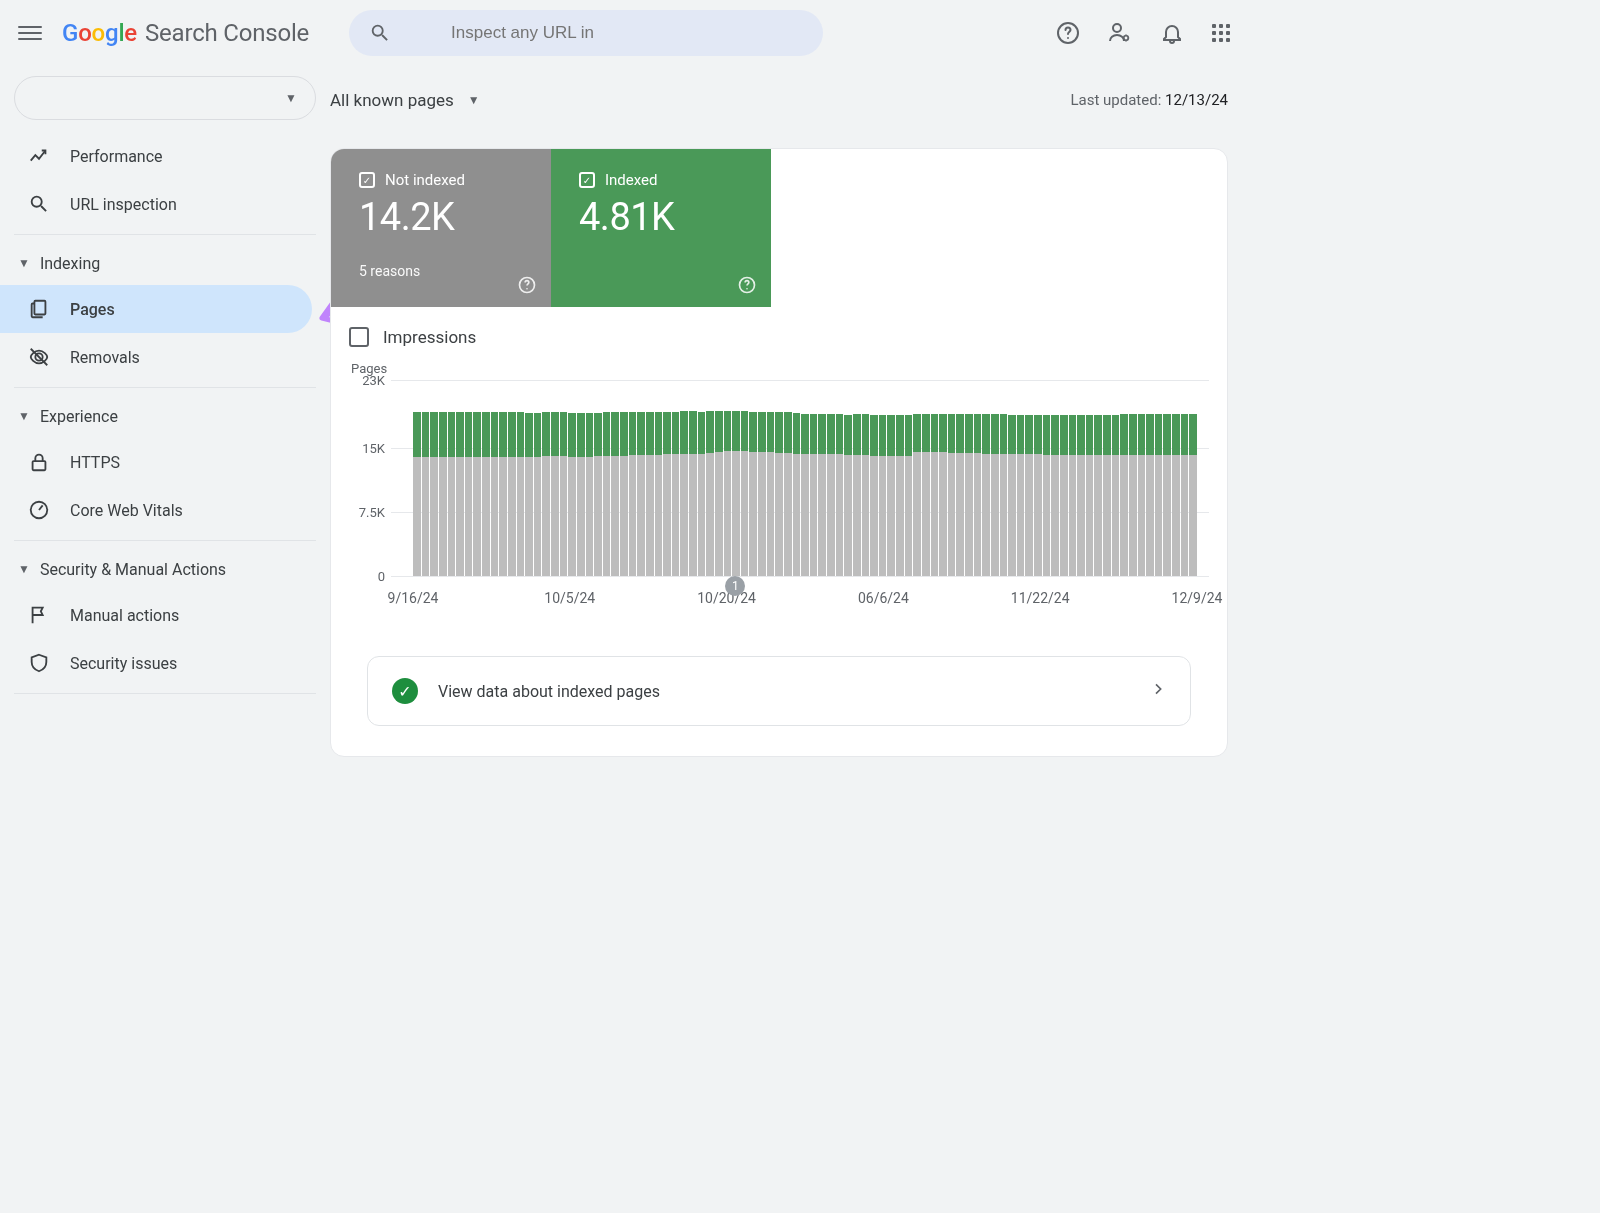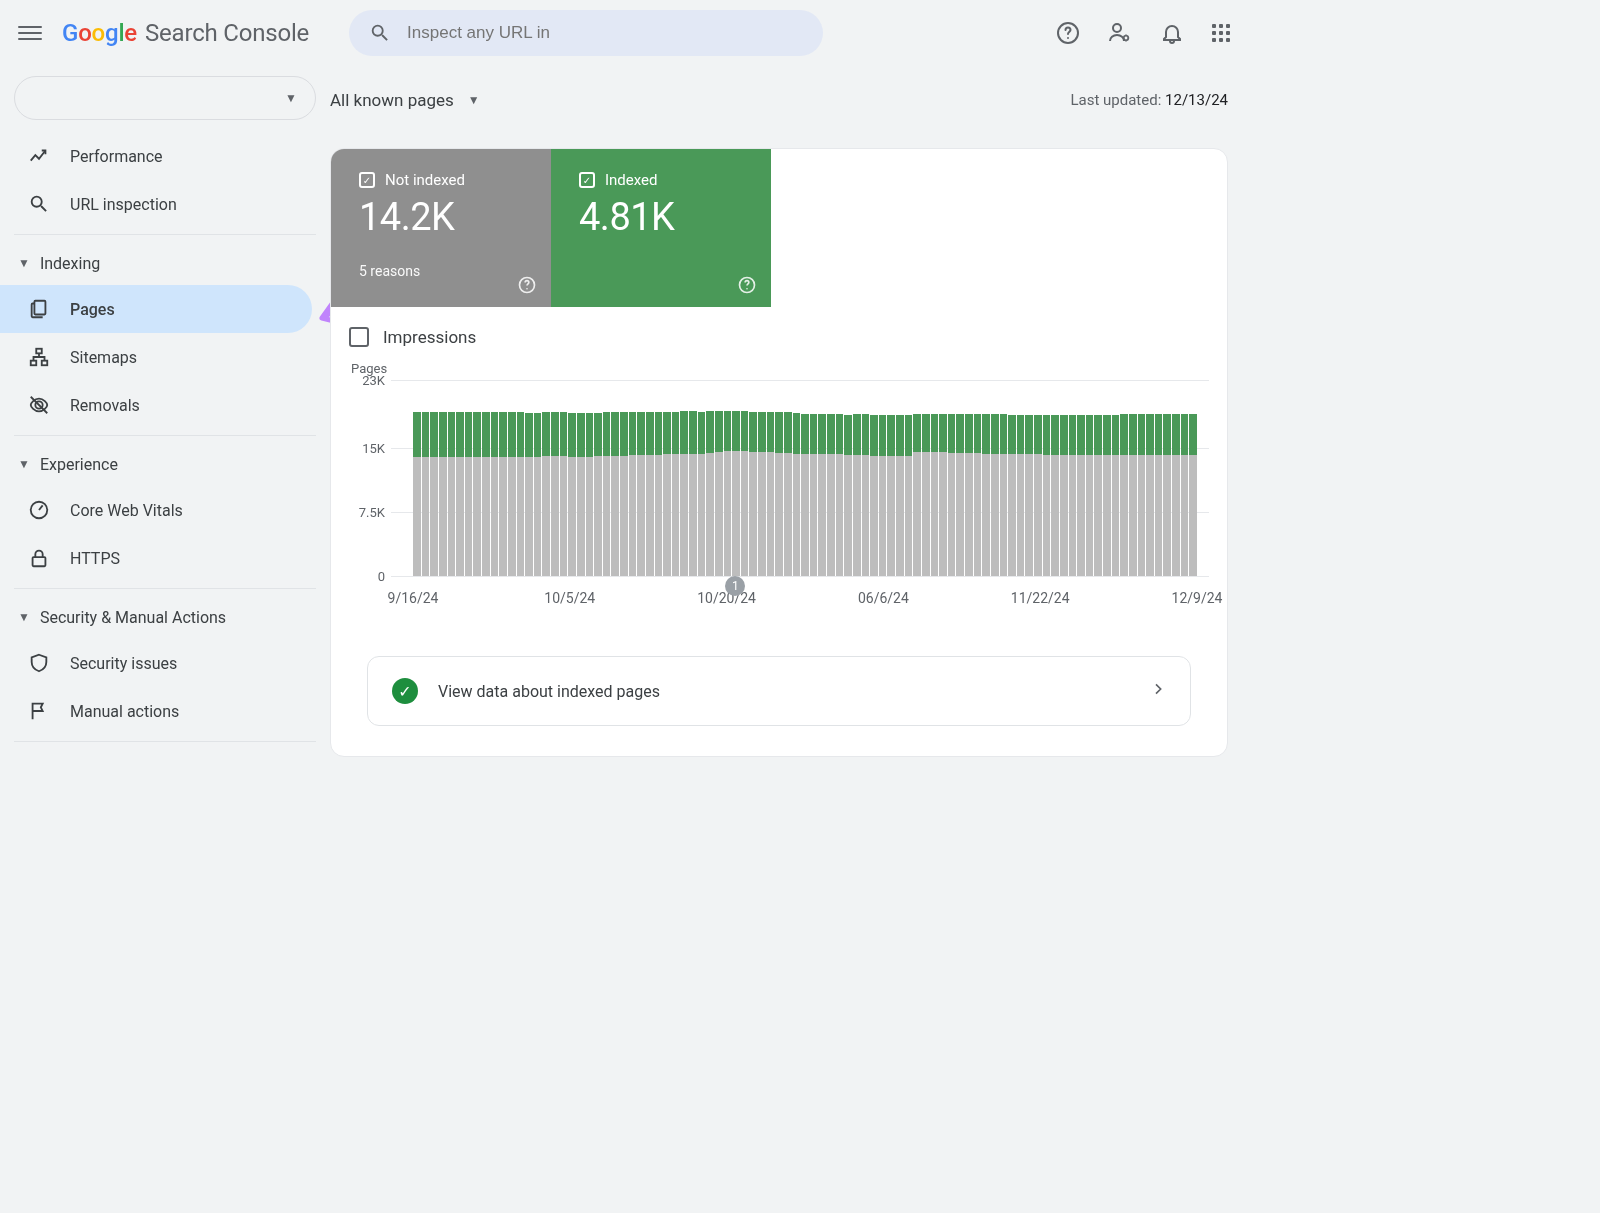--- a/index.html
+++ b/index.html
@@ -8,21 +8,21 @@
 
   
   .topbar { display:flex; align-items:center; height:66px; padding:0 18px; gap:20px;}
   .hamburger { width:24px;height:24px; cursor:pointer; display:flex; flex-direction:column; justify-content:center; gap:4px;}
   .hamburger span{height:2px;background:#5f6368;border-radius:1px;}
   .brand { display:flex; align-items:center; gap:8px; font-size:24px; color:#5f6368; letter-spacing:-.2px;}
   .google-logo { font-size:24px; font-weight:500; }
   .google-logo .gB{color:#4285F4;} .google-logo .gR{color:#EA4335;}
   .google-logo .gY{color:#FBBC05;} .google-logo .gG{color:#34A853;}
   .searchbar { margin-left:20px; height:46px; width:474px; background:#e2e8f5; border-radius:28px; display:flex; align-items:center; padding:0 20px; gap:16px; color:#5f6368;}
-  .searchbar input{ border:none; background:transparent; font-size:17px; color:#3c4043; flex:1; outline:none;}
+  .searchbar input{ border:none; background:transparent; font-size:17px; color:#3c4043; flex:1; outline:none;margin-left:44px;}
   .topicons { margin-left:auto; display:flex; align-items:center; gap:28px; padding-right:8px;}
   .topicons .ico{ width:24px;height:24px; color:#5f6368; cursor:pointer; }
   .apps-icon { display:grid; grid-template-columns:repeat(3,4px); grid-template-rows:repeat(3,4px); gap:3px;}
   .apps-icon span{width:4px;height:4px;background:#5f6368;border-radius:1px;}
 
   
   .sidebar { position:absolute; left:0; top:66px; bottom:0; width:330px; padding-top:6px; }
   .property-selector { margin:4px 14px 12px 14px; height:44px; border:1px solid #dadce0; border-radius:22px; display:flex; align-items:center; padding:0 18px; justify-content:space-between; cursor:pointer; background:#f1f3f4;}
   .property-selector .tri { color:#5f6368; font-size:12px;}
   .nav-item { height:48px; display:flex; align-items:center; gap:20px; padding:0 12px 0 28px; font-size:16px; color:#3c4043; cursor:pointer; border-radius:0 26px 26px 0; margin-right:18px;}
@@ -162,84 +162,73 @@
       <span class="icon">
           <svg viewBox="0 0 24 24" width="22" height="22" fill="none" stroke="#3c4043" stroke-width="2">
             <rect x="7" y="3" width="12" height="15" rx="1"></rect>
             <path d="M7 6H5a1 1 0 00-1 1v13a1 1 0 001 1h11"></path>
           </svg>
         </span>
       <span>Pages</span>
     </div>
     <div class="nav-item">
       <span class="icon">
-          <svg viewBox="0 0 24 24" width="22" height="22" fill="none" stroke="#3c4043" stroke-width="2">
-            <rect x="9" y="3" width="6" height="5"></rect>
-            <rect x="3" y="16" width="6" height="5"></rect>
-            <rect x="15" y="16" width="6" height="5"></rect>
-            <path d="M12 8v4M12 12H6v4M12 12h6v4"></path>
-          </svg>
-        </span>
-      <span>Sitemaps</span>
-    </div>
-    <div class="nav-item">
-      <span class="icon">
           <svg viewBox="0 0 24 24" width="22" height="22" fill="#3c4043">
             <path d="M12 5c5 0 9 5 9 7s-4 7-9 7-9-5-9-7 4-7 9-7zm0 3a4 4 0 100 8 4 4 0 000-8z" fill="none" stroke="#3c4043" stroke-width="2"></path>
             <path d="M3 3l18 18" stroke="#3c4043" stroke-width="2"></path>
           </svg>
         </span>
       <span>Removals</span>
     </div>
   </div>
 
   <div class="divider"></div>
   <div class="section-header">
     <span class="chev">▼</span>
     <span>Experience</span>
+  </div>
+  <div class="nav-item">
+    <span class="icon">
+        <svg viewBox="0 0 24 24" width="22" height="22" fill="none" stroke="#3c4043" stroke-width="2">
+          <rect x="5" y="11" width="14" height="10" rx="1"></rect>
+          <path d="M8 11V8a4 4 0 018 0v3"></path>
+        </svg>
+      </span>
+    <span>HTTPS</span>
   </div>
   <div class="nav-item">
     <span class="icon">
         <svg viewBox="0 0 24 24" width="22" height="22" fill="none" stroke="#3c4043" stroke-width="2">
           <circle cx="12" cy="12" r="9"></circle>
           <path d="M12 12l4-5"></path>
         </svg>
       </span>
     <span>Core Web Vitals</span>
   </div>
-  <div class="nav-item">
-    <span class="icon">
-        <svg viewBox="0 0 24 24" width="22" height="22" fill="none" stroke="#3c4043" stroke-width="2">
-          <rect x="5" y="11" width="14" height="10" rx="1"></rect>
-          <path d="M8 11V8a4 4 0 018 0v3"></path>
-        </svg>
-      </span>
-    <span>HTTPS</span>
-  </div>
 
   <div class="divider"></div>
   <div class="section-header">
     <span class="chev">▼</span>
     <span>Security &amp; Manual Actions</span>
+  </div>
+  <div class="nav-item">
+    <span class="icon">
+        <svg viewBox="0 0 24 24" width="22" height="22" fill="none" stroke="#3c4043" stroke-width="2">
+          <path d="M5 21V4h11l-2 4 2 4H5"></path>
+        </svg>
+      </span>
+    <span>Manual actions</span>
   </div>
   <div class="nav-item">
     <span class="icon">
         <svg viewBox="0 0 24 24" width="22" height="22" fill="none" stroke="#3c4043" stroke-width="2">
           <path d="M12 3l8 3v5c0 5-3.5 8.5-8 10-4.5-1.5-8-5-8-10V6l8-3z"></path>
         </svg>
       </span>
     <span>Security issues</span>
-  </div>
-  <div class="nav-item">
-    <span class="icon">
-        <svg viewBox="0 0 24 24" width="22" height="22" fill="none" stroke="#3c4043" stroke-width="2">
-          <path d="M5 21V4h11l-2 4 2 4H5"></path>
-        </svg>
-      </span>
-    <span>Manual actions</span>
   </div>
 
   <div class="divider"></div>
 </div>
 
 <svg class="callout-arrow" viewBox="0 0 60 120">
   <path d="M45 5 C55 45, 40 85, 10 100" fill="none" stroke="#C084FC" stroke-width="5"></path>
   <path d="M10 100 l10 -14 M10 100 l16 4" fill="none" stroke="#C084FC" stroke-width="5" stroke-linecap="round"></path>
 </svg>
 

